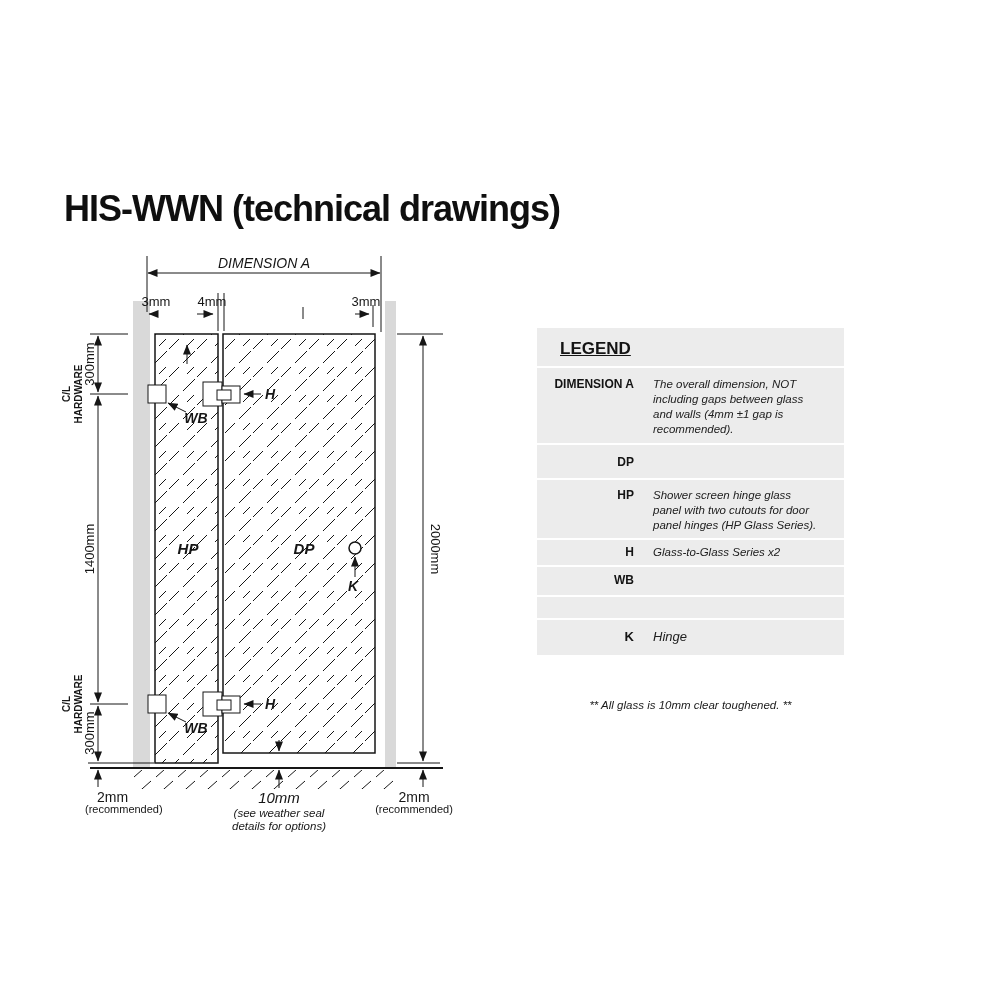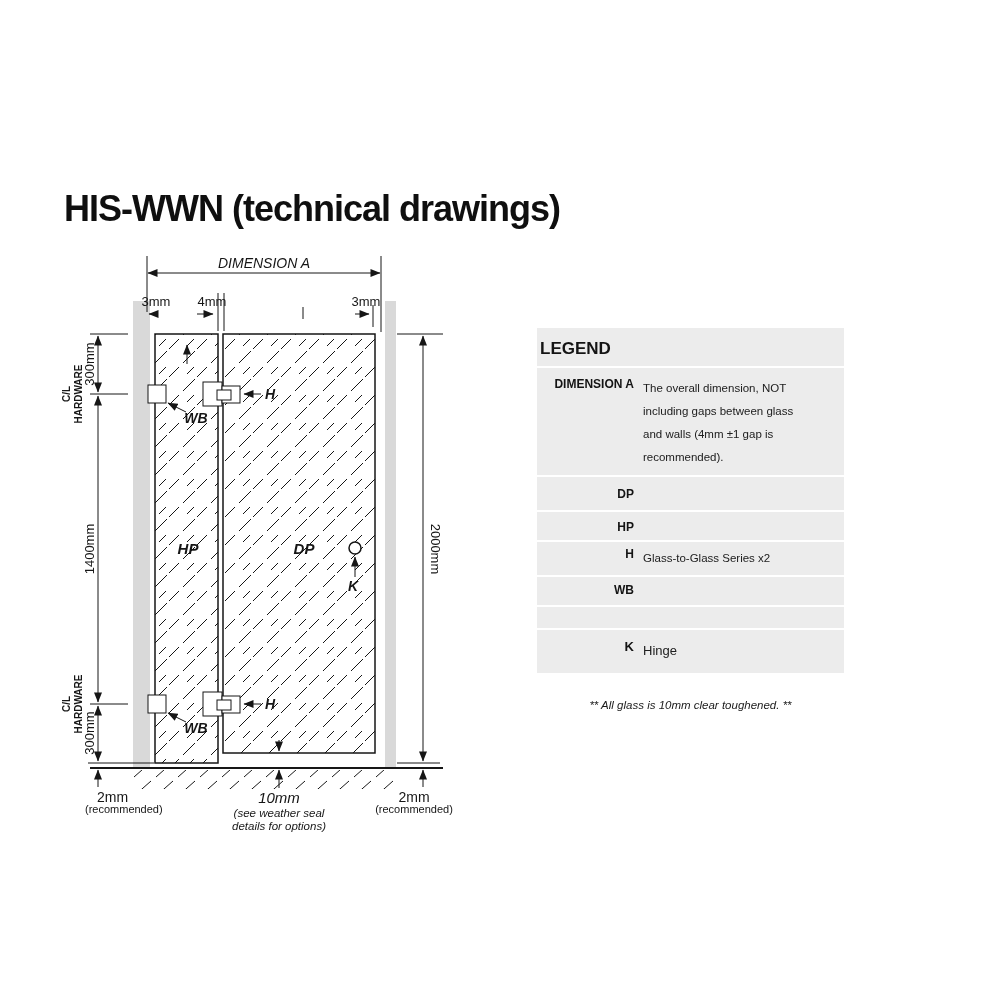--- a/index.html
+++ b/index.html
@@ -23,28 +23,28 @@
   .panel-lab{font-size:15px;font-weight:bold;font-style:italic;}
   .note-sm{font-size:11.5px;font-style:italic;}
   .rec-sm{font-size:11px;}
   .mm-lab{font-size:14px;}
 
   
   .legend{
     position:absolute;left:537px;top:328px;width:307px;background:#ececec;
   }
   .legend-title{
-    padding:11px 0 7px 3px;font-size:17px;font-weight:bold;line-height:20px;color:#141414;
+    padding:11px 0 7px 23px;font-size:17px;font-weight:bold;line-height:20px;color:#141414;text-decoration:underline;
   }
   .legend-row{display:flex;border-top:2px solid #ffffff;padding-left:13px;}
   .legend-term{
     width:84px;flex:0 0 84px;text-align:right;font-weight:bold;font-size:12px;line-height:15px;color:#141414;
   }
   .legend-desc{
-    margin-left:9px;width:168px;font-size:11.5px;line-height:23px;color:#202020;
+    margin-left:19px;width:168px;font-size:11.5px;line-height:15px;color:#202020;font-style:italic;
   }
   .row-dima{padding-top:9px;padding-bottom:6px;}
   .row-dp{padding-top:10px;padding-bottom:8px;}
   .row-hp{padding-top:8px;padding-bottom:5px;}
   .row-h{padding-top:5px;padding-bottom:5px;}
   .row-wb{padding-top:6px;padding-bottom:7px;}
   .row-empty{height:21px;}
   .row-k{padding-top:9px;padding-bottom:11px;}
   .row-wb .legend-desc{white-space:nowrap;overflow:visible;width:auto;}
   .row-k .legend-term,.row-k .legend-desc{font-size:13px;}
@@ -182,20 +182,21 @@
     <div class="legend-term">DIMENSION A</div>
     <div class="legend-desc">The overall dimension, NOT including gaps between glass and walls (4mm ±1 gap is recommended).</div>
   </div>
 
   <div class="legend-row row-dp">
     <div class="legend-term">DP</div>
   </div>
 
   <div class="legend-row row-hp">
     <div class="legend-term">HP</div>
+    <div class="legend-desc">Shower screen hinge glass panel with two cutouts for door panel hinges (HP Glass Series).</div>
   </div>
 
   <div class="legend-row row-h">
     <div class="legend-term">H</div>
     <div class="legend-desc">Glass-to-Glass Series x2</div>
   </div>
 
   <div class="legend-row row-wb">
     <div class="legend-term">WB</div>
   </div>

